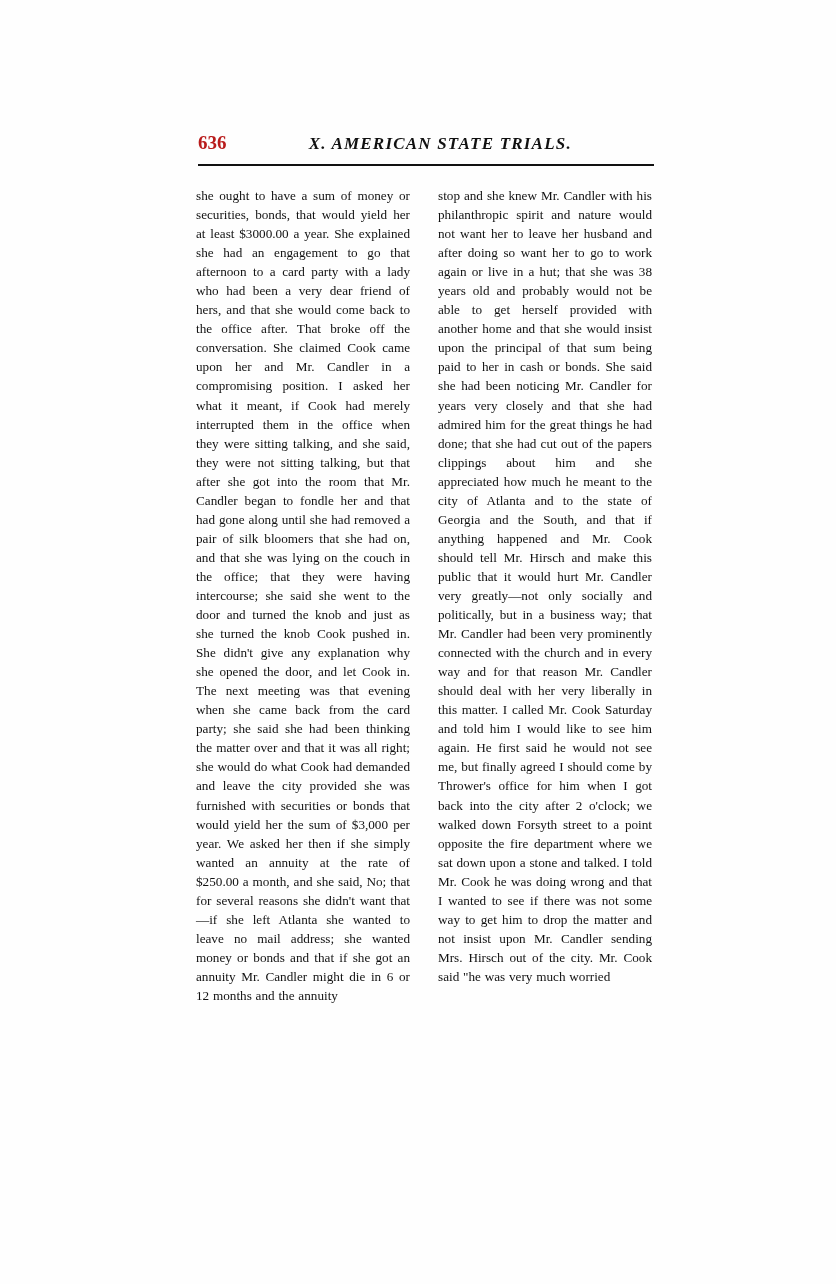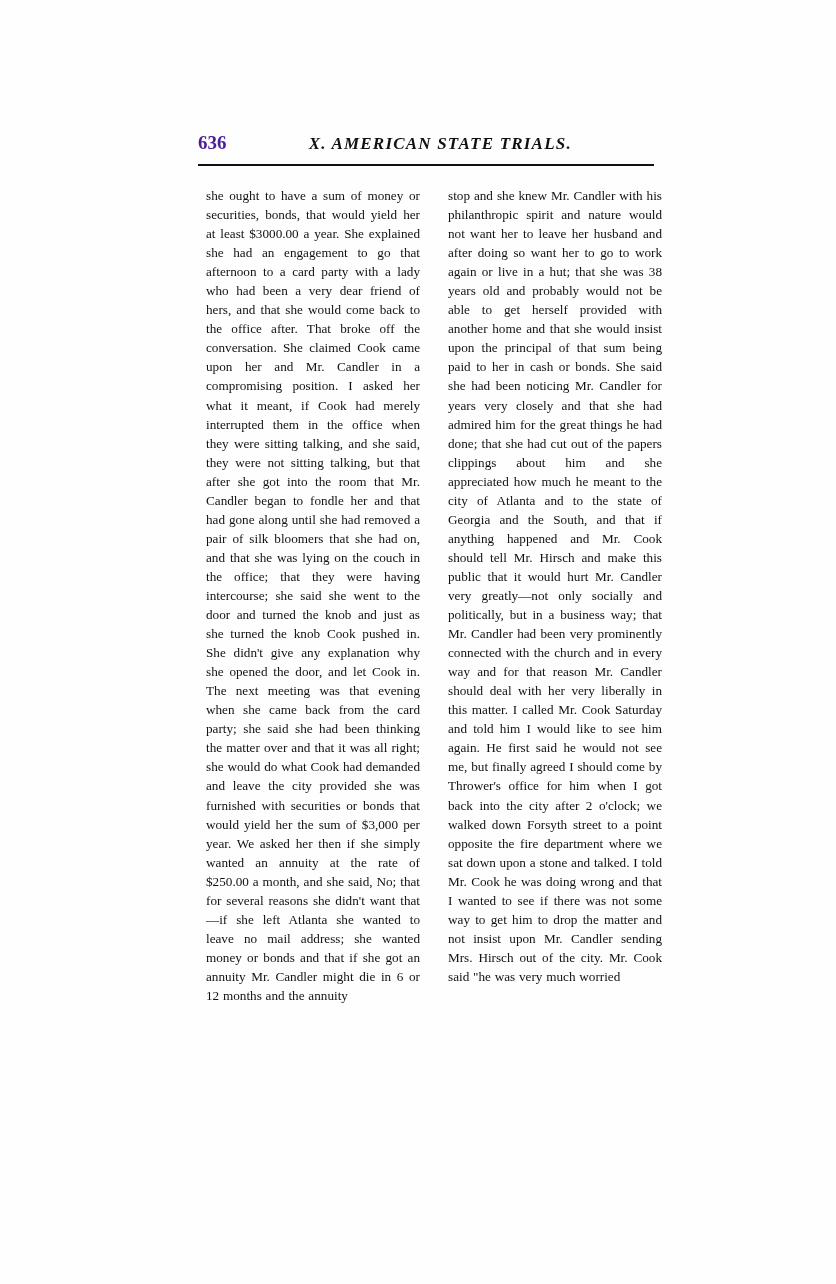--- a/index.html
+++ b/index.html
@@ -28,21 +28,21 @@
     top: 132px;
     width: 456px;
     display: flex;
     align-items: baseline;
   }
   .folio {
     font-family: "Liberation Serif", serif;
     font-weight: bold;
     font-size: 19px;
     letter-spacing: 0px;
-    color: #4c1d95;
+    color: #b91c1c;
   }
   .running-title {
     flex: 1;
     text-align: center;
     font-family: "Liberation Serif", serif;
     font-weight: bold;
     font-style: italic;
     font-size: 17px;
     letter-spacing: 1.2px;
     color: #111;
@@ -50,21 +50,21 @@
   .rule {
     position: absolute;
     left: 198px;
     top: 164px;
     width: 456px;
     height: 2px;
     background: #111;
   }
   .columns {
     position: absolute;
-    left: 206px;
+    left: 196px;
     top: 186px;
     width: 456px;
     display: flex;
     gap: 28px;
   }
   .col {
     width: 214px;
     font-size: 13.2px;
     line-height: 19.05px;
     text-align: justify;

